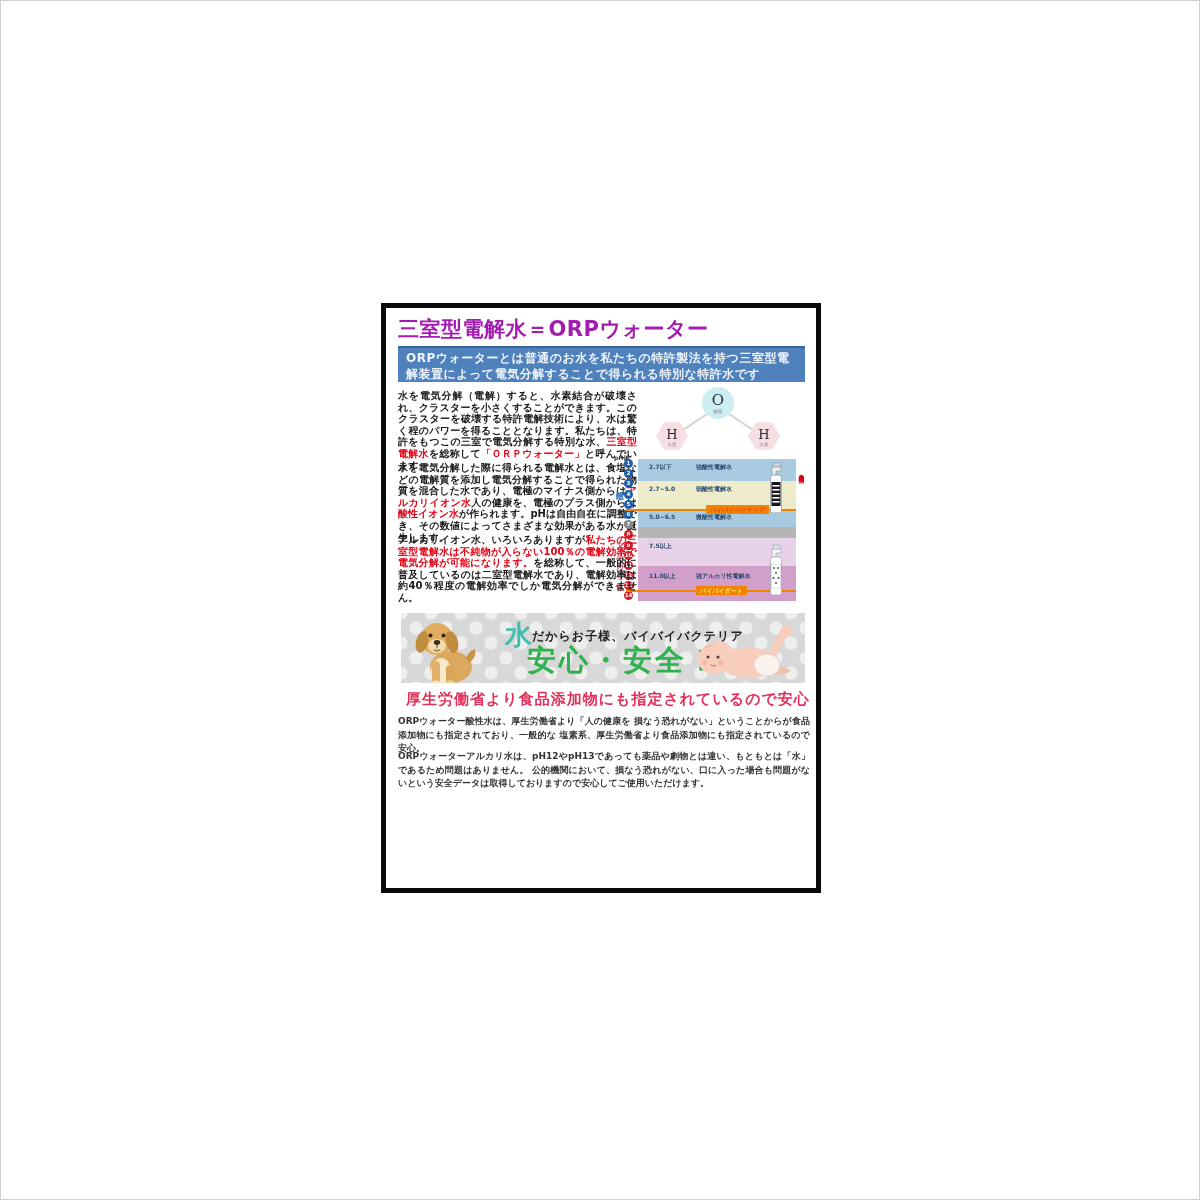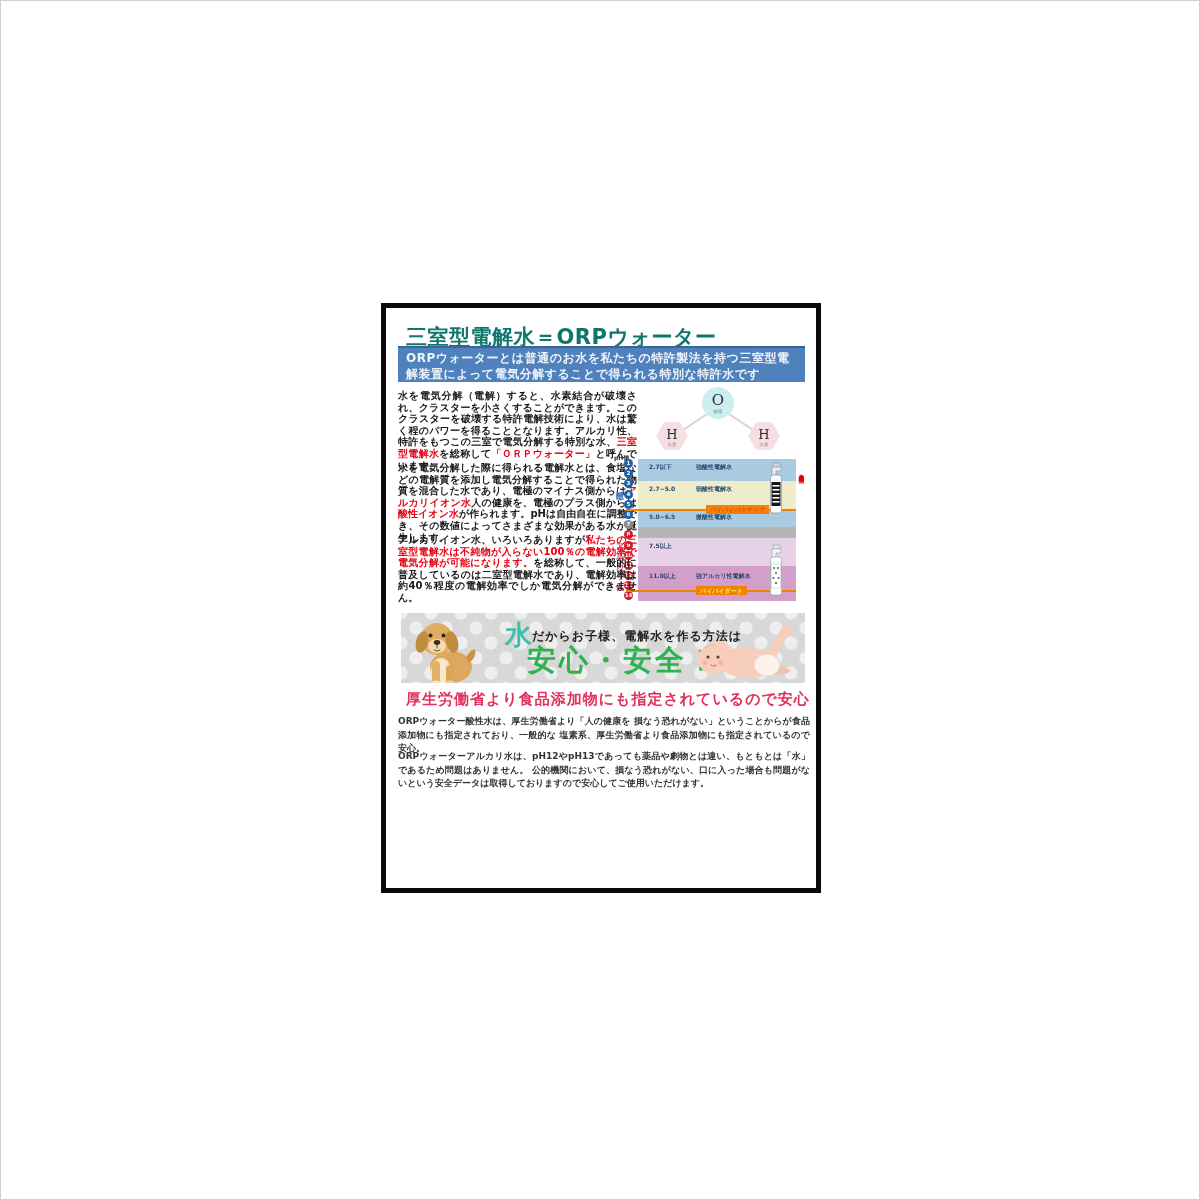--- a/index.html
+++ b/index.html
@@ -11,22 +11,22 @@
   .canvas-frame{position:absolute;inset:0;border:1px solid #cfcfcf;}
 
   
   .page{
     position:absolute;left:380px;top:302px;width:440px;height:590px;
     box-sizing:border-box;border:5px solid #0a0a0a;background:#ffffff;
   }
   .page-inner{position:absolute;inset:0;}
 
   .doc-title{
-    position:absolute;left:12px;top:7px;margin:8px;
-    font-size:21px;font-weight:700;color:#0f766e;letter-spacing:.5px;white-space:nowrap;
+    position:absolute;left:12px;top:7px;margin:0;
+    font-size:21px;font-weight:700;color:#a21caf;letter-spacing:.5px;white-space:nowrap;
   }
   .lead-banner{
     position:absolute;left:12px;top:38px;width:407px;height:36px;box-sizing:border-box;
     background:#4f81bd;border-top:2px solid #3a659a;
     color:#eef3f9;font-size:12px;font-weight:700;line-height:16px;
     padding:2px 5px 0 8px;letter-spacing:.5px;
   }
 
   .body-p{
     position:absolute;left:12px;width:239px;margin:0;
@@ -116,21 +116,21 @@
 <body>
 
 <div class="canvas-frame">
   <div class="page">
     <div class="page-inner">
 
       <h1 class="doc-title">三室型電解水＝ORPウォーター</h1>
 
       <div class="lead-banner">ORPウォーターとは普通のお水を私たちの特許製法を持つ三室型電解装置によって電気分解することで得られる特別な特許水です</div>
 
-      <p class="body-p p1"><span>水を電気分解（電解）すると、水素結合が破壊され、クラスターを小さくすることができます。このクラスターを破壊する特許電解技術により、水は驚く程のパワーを得ることとなります。アルカリ性、特許をもつこの三室で電気分解する特別な水、</span><span class="red">三室型電解水</span><span>を総称して</span><span class="red">「ＯＲＰウォーター」</span><span>と呼んでいます。</span></p>
+      <p class="body-p p1"><span>水を電気分解（電解）すると、水素結合が破壊され、クラスターを小さくすることができます。このクラスターを破壊する特許電解技術により、水は驚く程のパワーを得ることとなります。私たちは、特許をもつこの三室で電気分解する特別な水、</span><span class="red">三室型電解水</span><span>を総称して</span><span class="red">「ＯＲＰウォーター」</span><span>と呼んでいます。</span></p>
 
       <div class="molecule">
         <svg width="140" height="72" viewBox="0 0 140 72">
           <line x1="68" y1="22" x2="26" y2="50" stroke="#d9cfd2" stroke-width="2"></line>
           <line x1="72" y1="22" x2="114" y2="50" stroke="#d9cfd2" stroke-width="2"></line>
           <circle cx="70" cy="17" r="16" fill="#cdeef0"></circle>
           <text x="70" y="19" text-anchor="middle" font-size="15" font-family="DejaVu Serif, serif" fill="#2b2b33">O</text>
           <text x="70" y="27" text-anchor="middle" font-size="4.5" fill="#8a8a95" id="o-sub">酸素</text>
           <polygon points="16,36.2 32,36.2 40,50 32,63.8 16,63.8 8,50" fill="#f6dfe2"></polygon>
           <text x="24" y="53" text-anchor="middle" font-size="13" font-family="DejaVu Serif, serif" fill="#2b2b33">H</text>
@@ -233,21 +233,21 @@
           <circle cx="32" cy="20" r="16" fill="#e0ac60"></circle>
           <ellipse cx="17" cy="23" rx="6" ry="11" fill="#c08c3e" transform="rotate(14 17 23)"></ellipse>
           <ellipse cx="47" cy="23" rx="6" ry="11" fill="#c08c3e" transform="rotate(-14 47 23)"></ellipse>
           <ellipse cx="32" cy="27" rx="9" ry="7" fill="#f3ddb0"></ellipse>
           <ellipse cx="32" cy="23.5" rx="3.2" ry="2.4" fill="#3f2c16"></ellipse>
           <path d="M32 26 L32 29 M29 31 q3 2.4 6 0" stroke="#6b4c24" stroke-width="1" fill="none" stroke-linecap="round"></path>
           <circle cx="25.5" cy="16.5" r="2" fill="#33240f"></circle>
           <circle cx="38.5" cy="16.5" r="2" fill="#33240f"></circle>
         </svg>
 
-        <span class="safe-line1"><span class="safe-water">水</span><span class="safe-tag">だからお子様、電解水を作る方法は</span></span>
+        <span class="safe-line1"><span class="safe-water">水</span><span class="safe-tag">だからお子様、バイバイバクテリア</span></span>
         <span class="safe-line2">安心・安全！</span>
 
         <svg class="baby" width="116" height="60" viewBox="0 0 116 60">
           <ellipse cx="62" cy="42" rx="30" ry="15" fill="#f7cdbb"></ellipse>
           <path d="M78 38 L94 8 q5 -4 8 1 q2 4 -3 7 L86 42 Z" fill="#f7cdbb"></path>
           <circle cx="100" cy="10" r="5.5" fill="#f7cdbb"></circle>
           <path d="M84 46 q14 -2 20 4 q-8 6 -20 2 Z" fill="#f3c2ae"></path>
           <ellipse cx="80" cy="44" rx="13" ry="11" fill="#fdf3ee" stroke="#ecd2c4" stroke-width="1"></ellipse>
           <circle cx="26" cy="38" r="15" fill="#f7cdbb"></circle>
           <path d="M18 27 q8 -6 16 0" stroke="#e6b39c" stroke-width="1.2" fill="none"></path>

